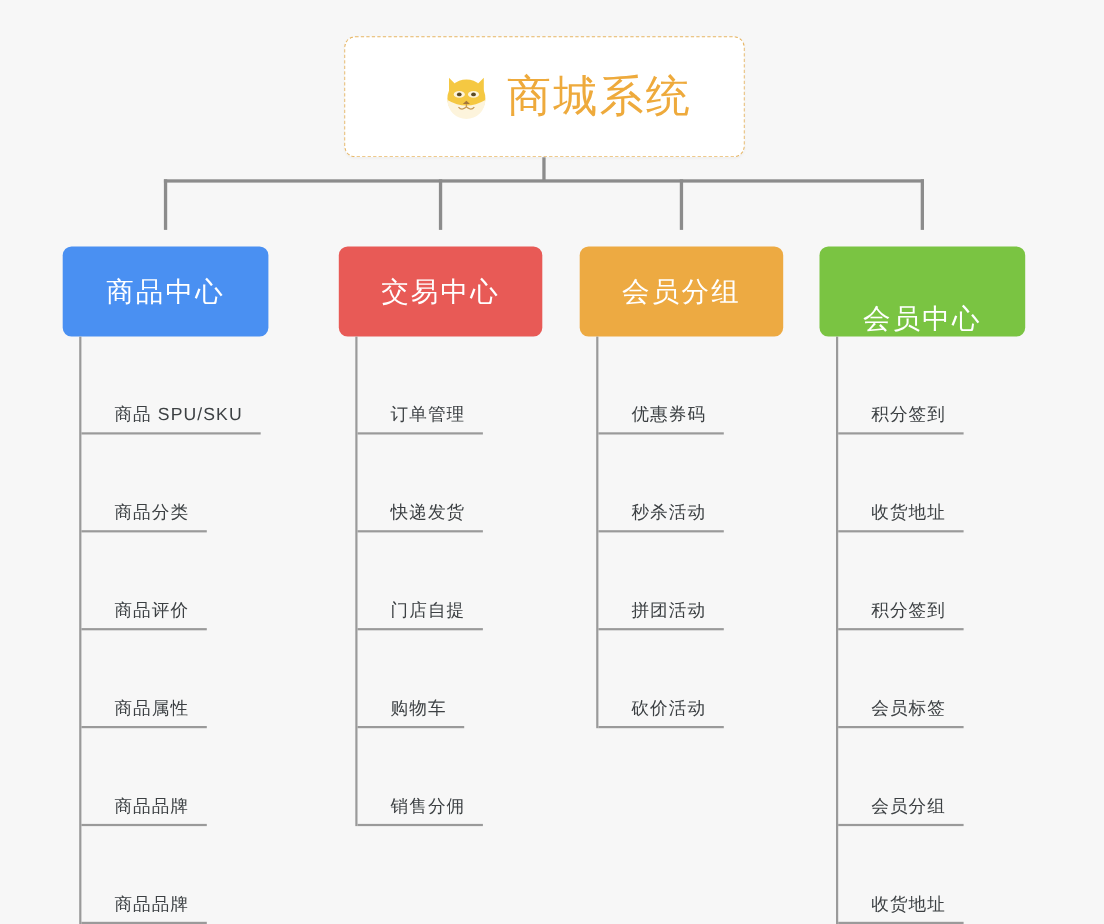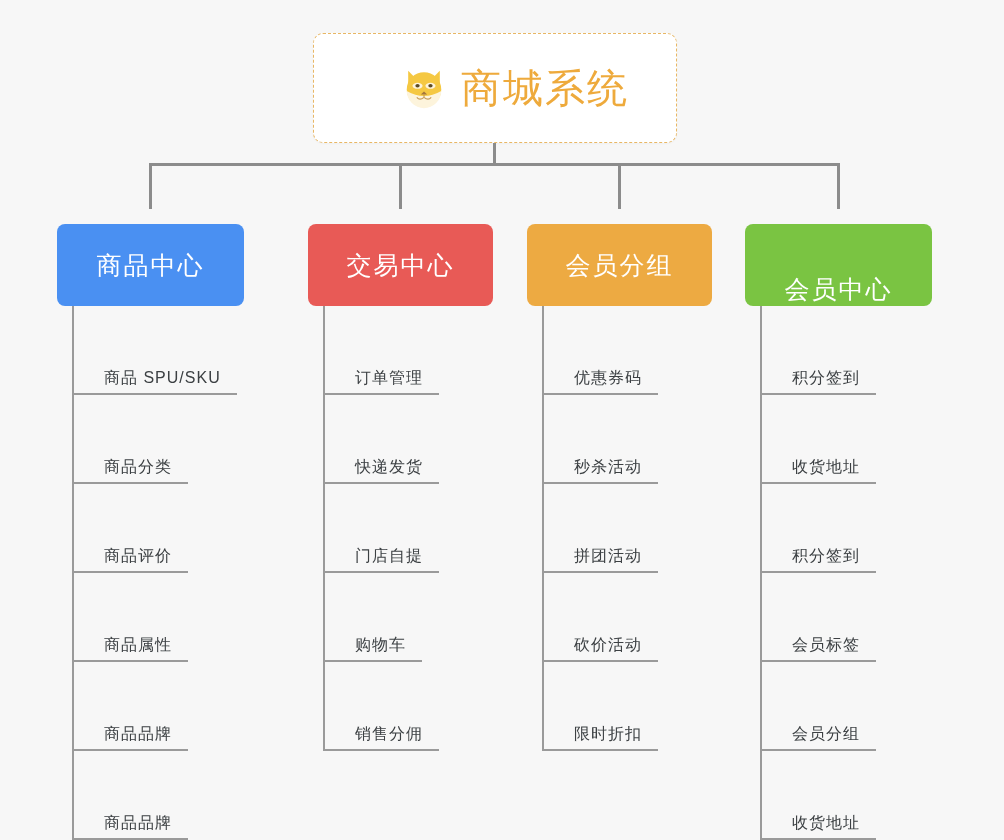--- a/index.html
+++ b/index.html
@@ -171,23 +171,20 @@
         </div>
       <div class="item">
           <span class="item-label">秒杀活动</span>
         </div>
       <div class="item">
           <span class="item-label">拼团活动</span>
         </div>
       <div class="item">
           <span class="item-label">砍价活动</span>
         </div>
-      <div class="item">
-          <span class="item-label">限时折扣</span>
-        </div>
     </div>
   </div>
 
   <div class="column col-member">
     <div class="cat-header">
       <span>会员中心</span>
     </div>
     <div class="items">
       <div class="item">
           <span class="item-label">积分签到</span>

